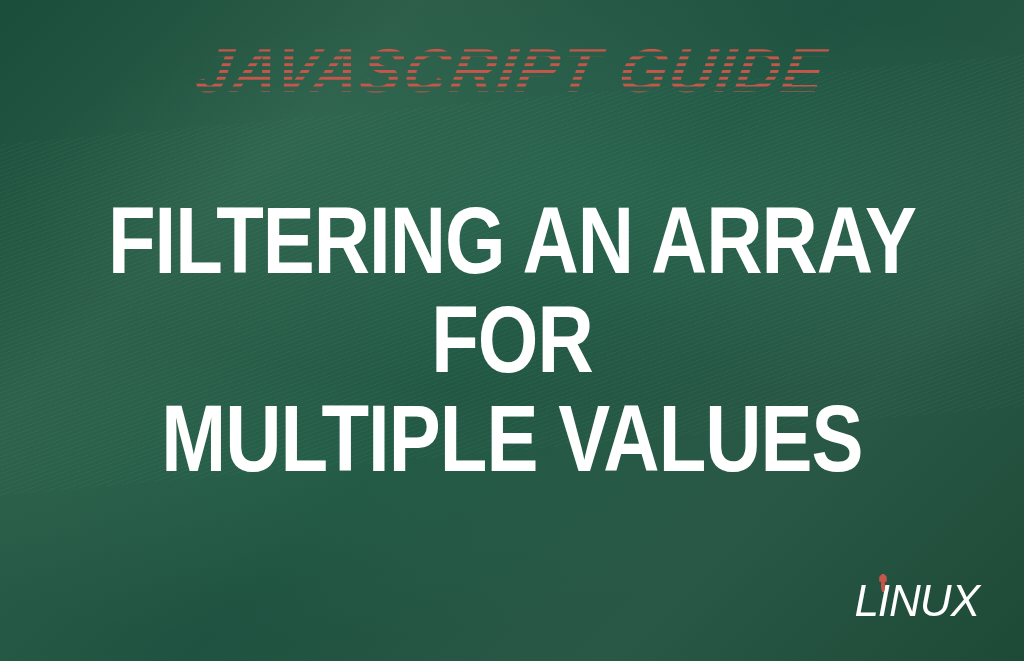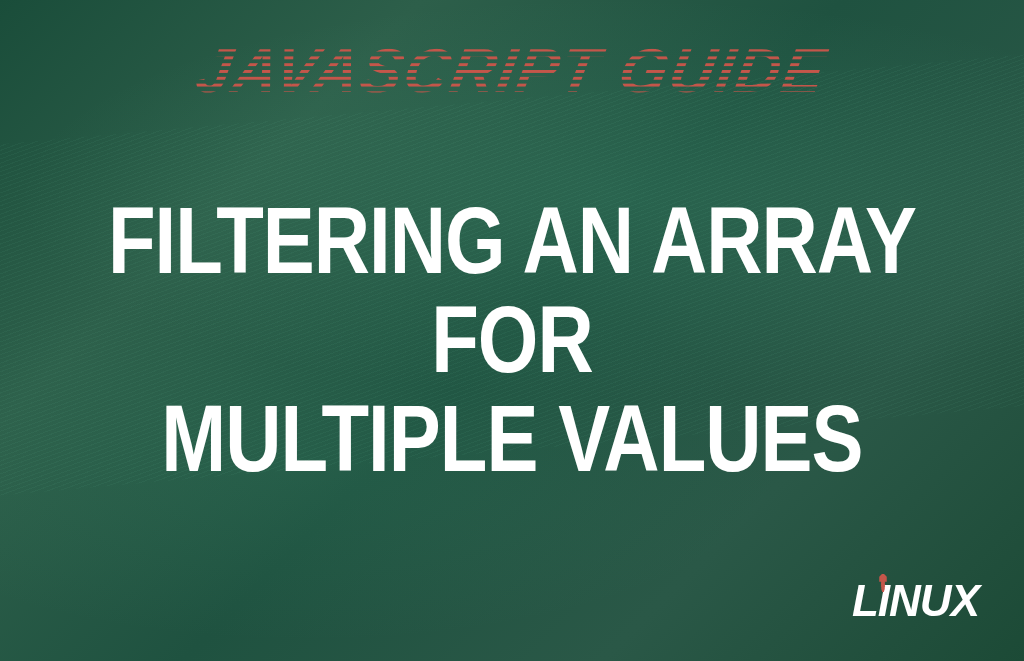--- a/index.html
+++ b/index.html
@@ -102,21 +102,21 @@
       margin-top: 105px;
       transform: scaleY(1.15) scaleX(0.95);
     }
     
     .logo {
       position: absolute;
       bottom: 35px;
       right: 45px;
       font-family: 'Arial Black', sans-serif;
       font-size: 44px;
-      font-weight: 700;
+      font-weight: 400;
       font-style: italic;
       letter-spacing: -1px;
       z-index: 2;
       display: flex;
       align-items: center;
     }
     
     .logo-linux {
       color: #ffffff;
       position: relative;

